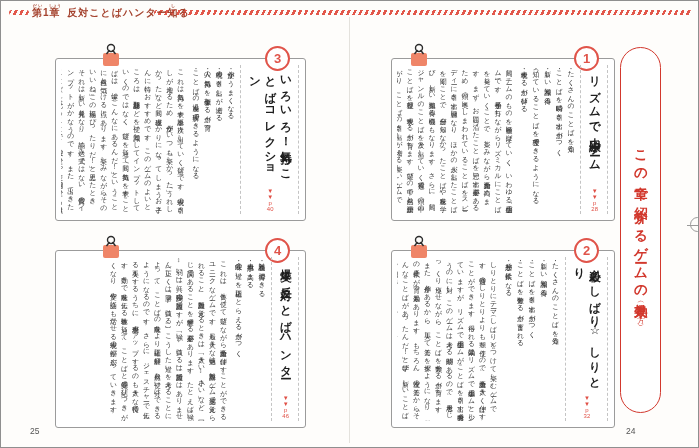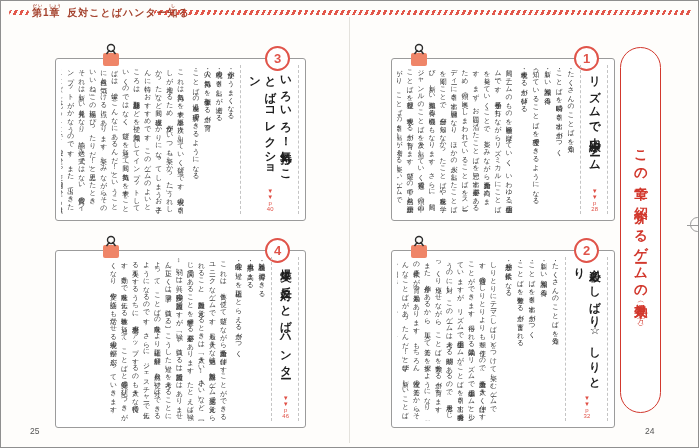--- a/index.html
+++ b/index.html
@@ -46,21 +46,21 @@
   
   .numcircle{position:absolute;top:-13px;right:15px;width:25px;height:25px;box-sizing:border-box;
     border:2px solid #e0544a;border-radius:50%;background:#fff;color:#e0544a;
     font-weight:700;font-size:13px;display:flex;align-items:center;justify-content:center;}
   
   .clip{position:absolute;top:-17px;width:26px;height:26px;}
   .gbox.rp .clip{left:14px;}
   .gbox.lp .clip{left:42px;}
   
   .pn{position:absolute;bottom:11px;font-size:8.5px;color:#555;}
-  #pnL{left:29px;} #pnR{left:644px;}
+  #pnL{left:29px;} #pnR{left:625px;}
   
   .regmark{position:absolute;right:-7px;top:216px;width:13px;height:13px;border:1px solid #9a9a9a;border-radius:50%;}
   .regmark:before{content:"";position:absolute;left:-4px;right:-2px;top:50%;height:1px;background:#9a9a9a;}
 </style>
 </head>
 <body>
 
 <div class="stage">
 
   <div class="stripe l"></div>

